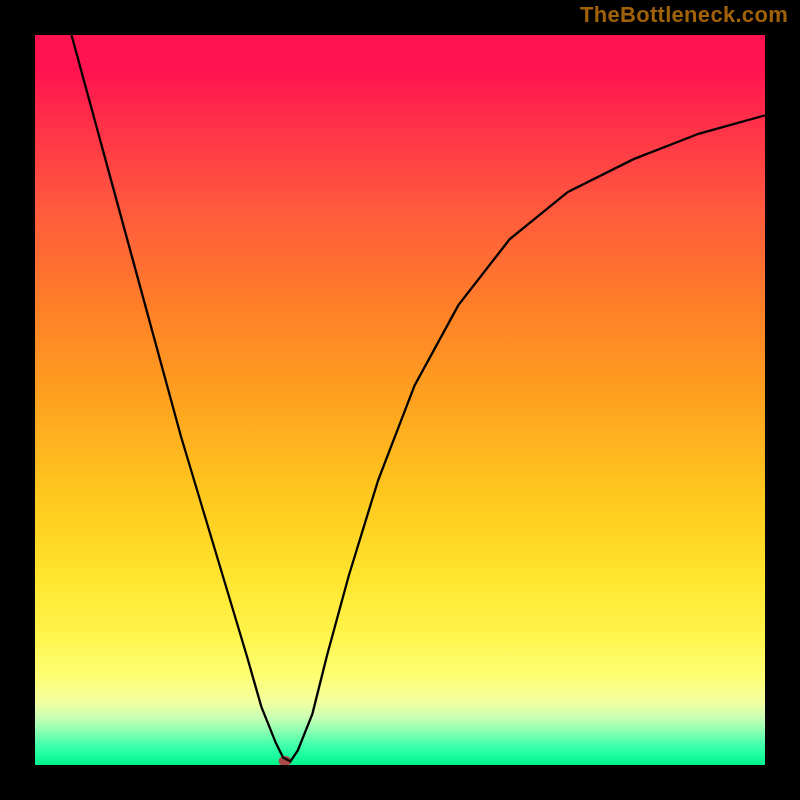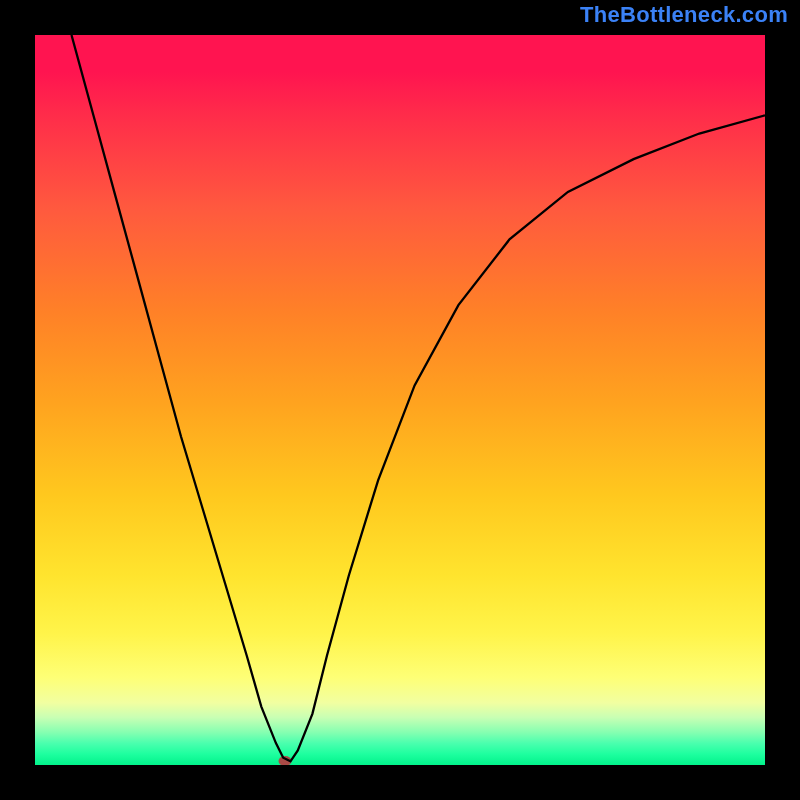--- a/index.html
+++ b/index.html
@@ -14,21 +14,21 @@
   .outer {
     position: relative;
     width: 800px;
     height: 800px;
     background: #000;
   }
   .watermark {
     position: absolute;
     top: 2px;
     right: 12px;
-    color: #3b82f6;
+    color: #a16207;
     font-size: 22px;
     font-weight: 600;
     letter-spacing: 0.3px;
     z-index: 10;
   }
   .plot-area {
     position: absolute;
     left: 35px;
     top: 35px;
     width: 730px;

